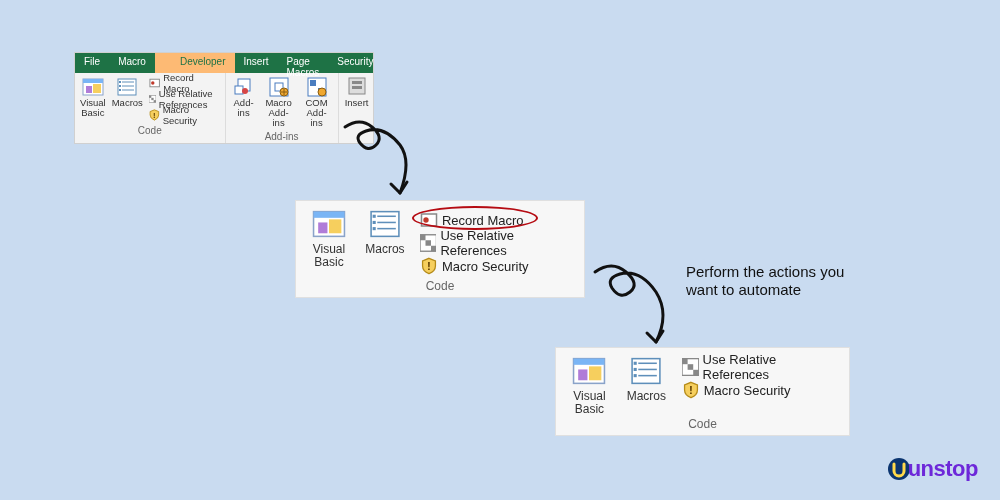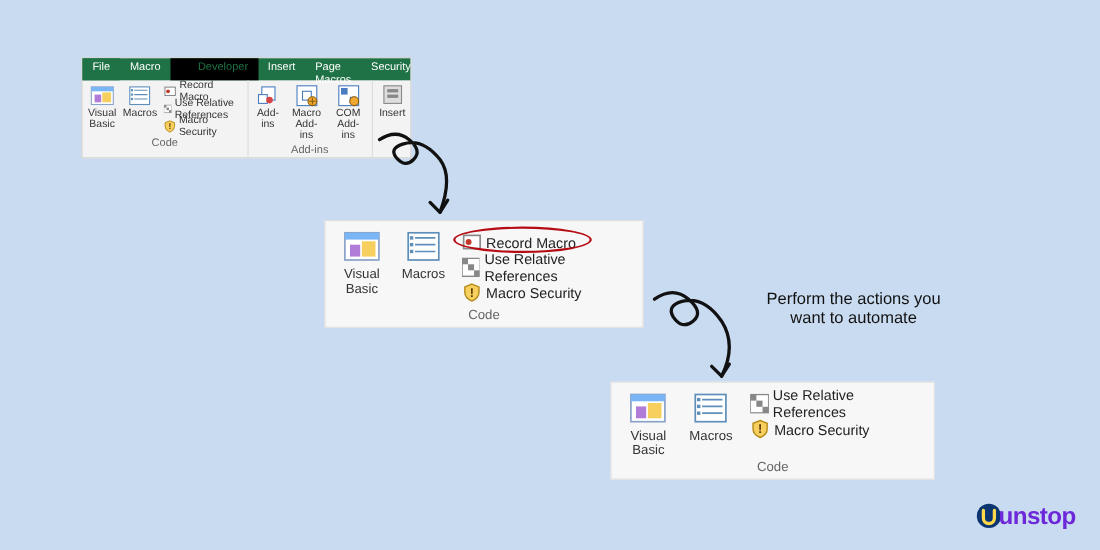--- a/index.html
+++ b/index.html
@@ -24,21 +24,21 @@
     background: #1e7245;
     height: 20px;
     color: #fff;
     font-size: 10px;
   }
   .tab {
     padding: 3px 9px;
     cursor: pointer;
   }
   .tab.file { background: #1e7245; }
-  .tab.active { background: #000000; color: #1e7245; padding-left: 25px; }
+  .tab.active { background: #fdba74; color: #1e7245; padding-left: 25px; }
   .rib-body { display: flex; }
   .group {
     display: flex; flex-direction: column; align-items: stretch;
     padding: 2px 4px 0 4px;
     border-right: 1px solid #dcdcdc;
   }
   .group:last-child { border-right: none; }
   .group-content { display: flex; align-items: flex-start; gap: 4px; min-height: 48px; }
   .group-label { text-align: center; font-size: 10px; color: #666; padding: 2px 0 1px; }
   .bigbtn {
@@ -74,21 +74,21 @@
     position: absolute;
     border: 2px solid #b50b12;
     border-radius: 50%;
     pointer-events: none;
   }
 
   .caption {
     position: absolute;
     font-size: 15px;
     color: #111;
-    text-align: center;
+    text-align: left;
     line-height: 1.2;
   }
 
   .brand {
     position: absolute;
     right: 22px; bottom: 18px;
     font-size: 22px; font-weight: 700;
     color: #6d28d9;
     letter-spacing: -0.5px;
   }

